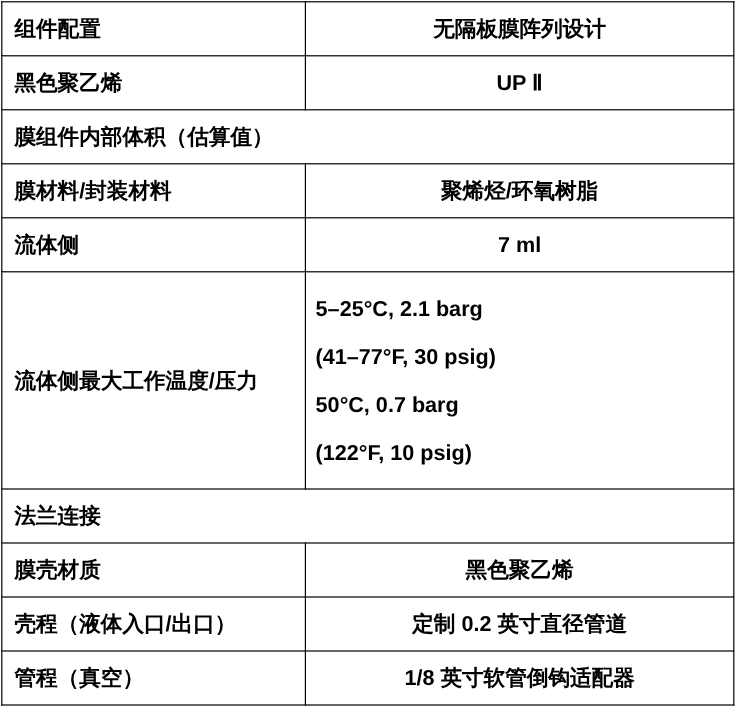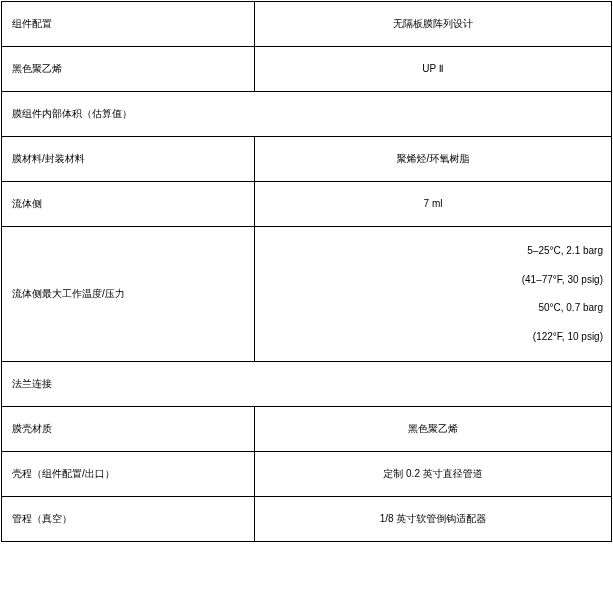--- a/index.html
+++ b/index.html
@@ -14,39 +14,40 @@
     color: #000000;
   }
   .spec-table {
     border-collapse: collapse;
     width: 611px;
     margin: 1px 0 0 1px;
     table-layout: fixed;
   }
   .spec-table td {
     border: 1px solid #000000;
-    font-size: 10px;
+    font-size: 18px;
     line-height: 1.45;
     padding: 6px 8px;
     vertical-align: middle;
+    font-weight: bold;
   }
   td.label {
     width: 234px;
     text-align: left;
     padding-left: 10px;
   }
   td.value {
     text-align: center;
   }
   td.full {
     text-align: left;
     padding-left: 10px;
   }
   td.multiline {
-    text-align: right;
+    text-align: left;
     padding-top: 10px;
     padding-bottom: 10px;
   }
   td.multiline .line {
     padding: 7px 0;
   }
   .row-tall td {
     height: 32px;
   }
 </style>
@@ -84,21 +85,21 @@
       </td>
     </tr>
     <tr class="row-tall">
       <td class="full" colspan="2">法兰连接</td>
     </tr>
     <tr class="row-tall">
       <td class="label">膜壳材质</td>
       <td class="value">黑色聚乙烯</td>
     </tr>
     <tr class="row-tall">
-      <td class="label">壳程（组件配置/出口）</td>
+      <td class="label">壳程（液体入口/出口）</td>
       <td class="value">定制 0.2 英寸直径管道</td>
     </tr>
     <tr class="row-tall">
       <td class="label">管程（真空）</td>
       <td class="value">1/8 英寸软管倒钩适配器</td>
     </tr>
   </tbody>
 </table>
 
 </body></html>

